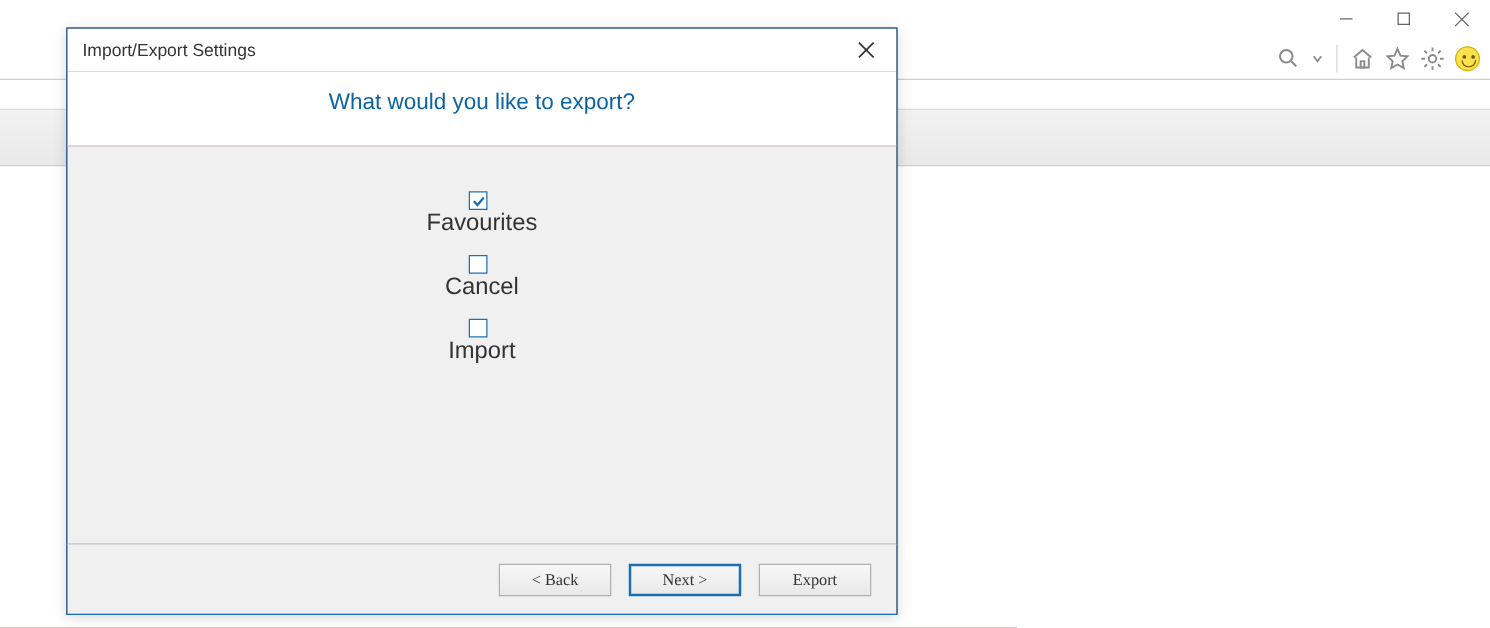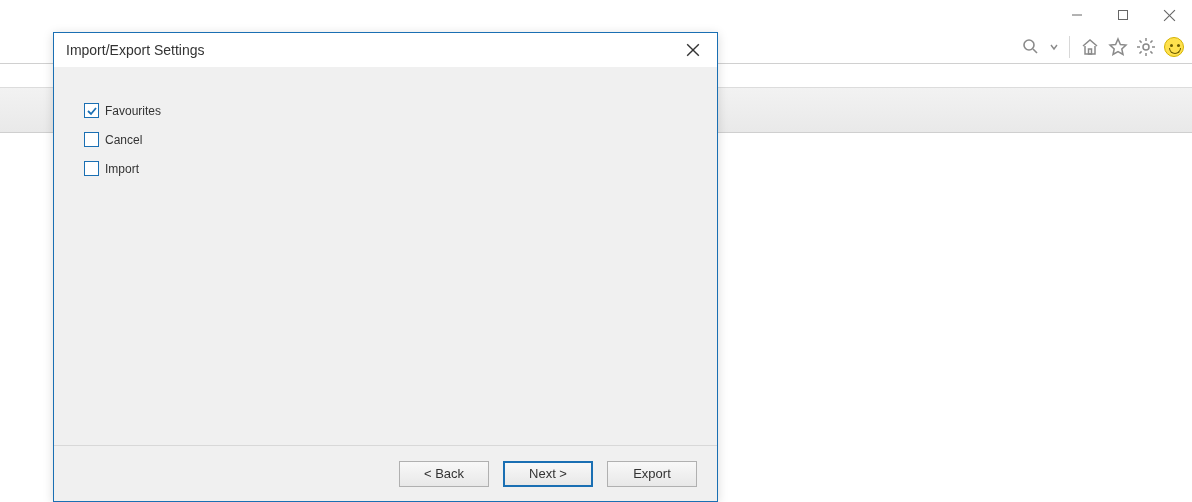--- a/index.html
+++ b/index.html
@@ -64,21 +64,21 @@
     top: 87px;
     height: 46px;
     background: linear-gradient(#f2f2f2, #e9e9e9);
     border-top: 1px solid #dcdcdc;
     border-bottom: 1px solid #cfcfcf;
   }
 
   
   .dialog {
     position: absolute;
-    left: 53px; top: 32px;
+    left: 53px; top: 22px;
     width: 665px;
     height: 470px;
     background: #7f1d1d;
     border: 1px solid #1a6fb3;
     box-shadow: 0 2px 10px rgba(0,0,0,0.15);
     display: flex;
     flex-direction: column;
     text-align: center;
   }
   .dialog-titlebar {
@@ -109,22 +109,23 @@
 
   .dialog-body {
     flex: 1;
     background: #f0f0f0;
     padding: 36px 30px;
   }
   .option-row {
     display: flex;
     align-items: center;
     margin-bottom: 14px;
-    font-size: 12px;
-    color: #333;
+    font-size: 19px;
+    color: #333;
+    flex-direction: column;
   }
   .cb {
     width: 15px; height: 15px;
     border: 1px solid #1a6fb3;
     margin-right: 6px;
     display: inline-flex;
     align-items: center; justify-content: center;
     background: #fff;
     position: relative;
   }
@@ -145,20 +146,21 @@
     min-width: 90px;
     height: 26px;
     padding: 0 16px;
     background: linear-gradient(#f8f8f8,#e8e8e8);
     border: 1px solid #b0b0b0;
     font-size: 13px;
     color: #333;
     display: inline-flex;
     align-items: center; justify-content: center;
     cursor: default;
+    font-family: Liberation Serif, serif;
   }
   .btn.default {
     border: 2px solid #1a6fb3;
   }
 
   .smiley {
     width: 20px; height: 20px;
     border-radius: 50%;
     background: #ffe14d;
     border: 1px solid #d4b200;
@@ -249,20 +251,21 @@
   <div class="dialog-titlebar">
     <span class="dialog-title">Import/Export Settings</span>
     <div class="dialog-close">
       <svg width="14" height="14" viewBox="0 0 12 12" stroke="#333" stroke-width="1.2">
           <line x1="1" y1="1" x2="11" y2="11"></line>
           <line x1="11" y1="1" x2="1" y2="11"></line>
         </svg>
     </div>
   </div>
 
+  <div class="dialog-header">What would you like to export?</div>
 
   <div class="dialog-body">
     <div class="option-row">
       <span class="cb checked">
         <svg width="12" height="12" viewBox="0 0 12 12">
             <polyline points="2,6 5,9 10,3"></polyline>
           </svg>
       </span>
       <span>Favourites</span>
     </div>

